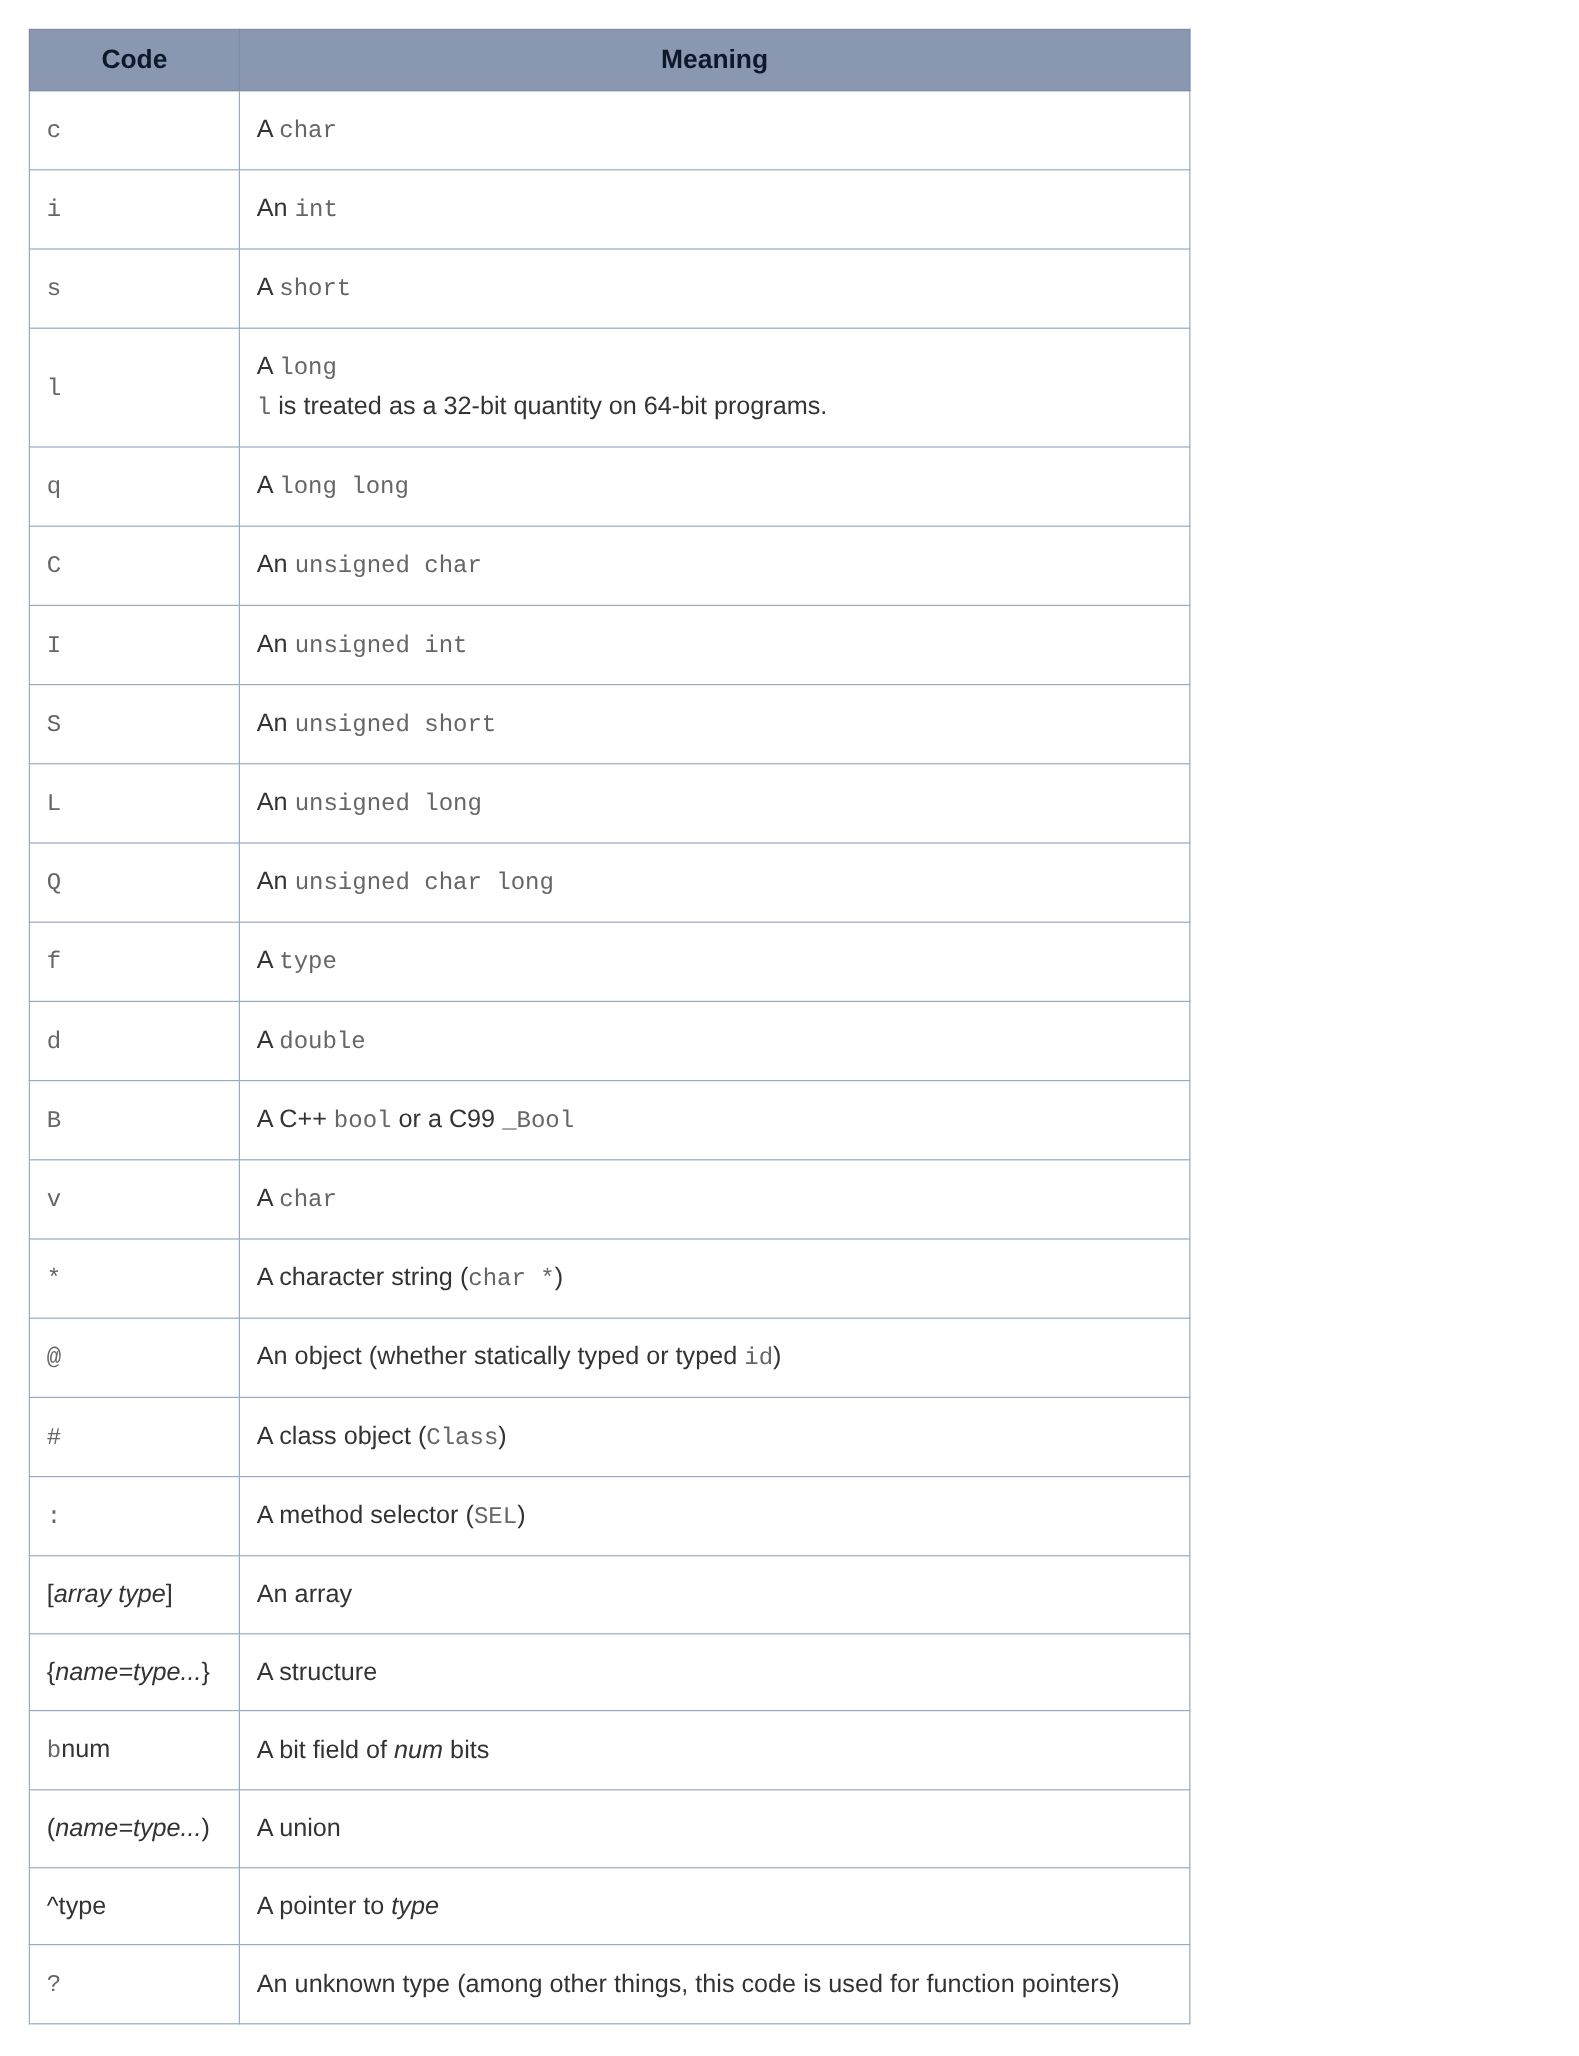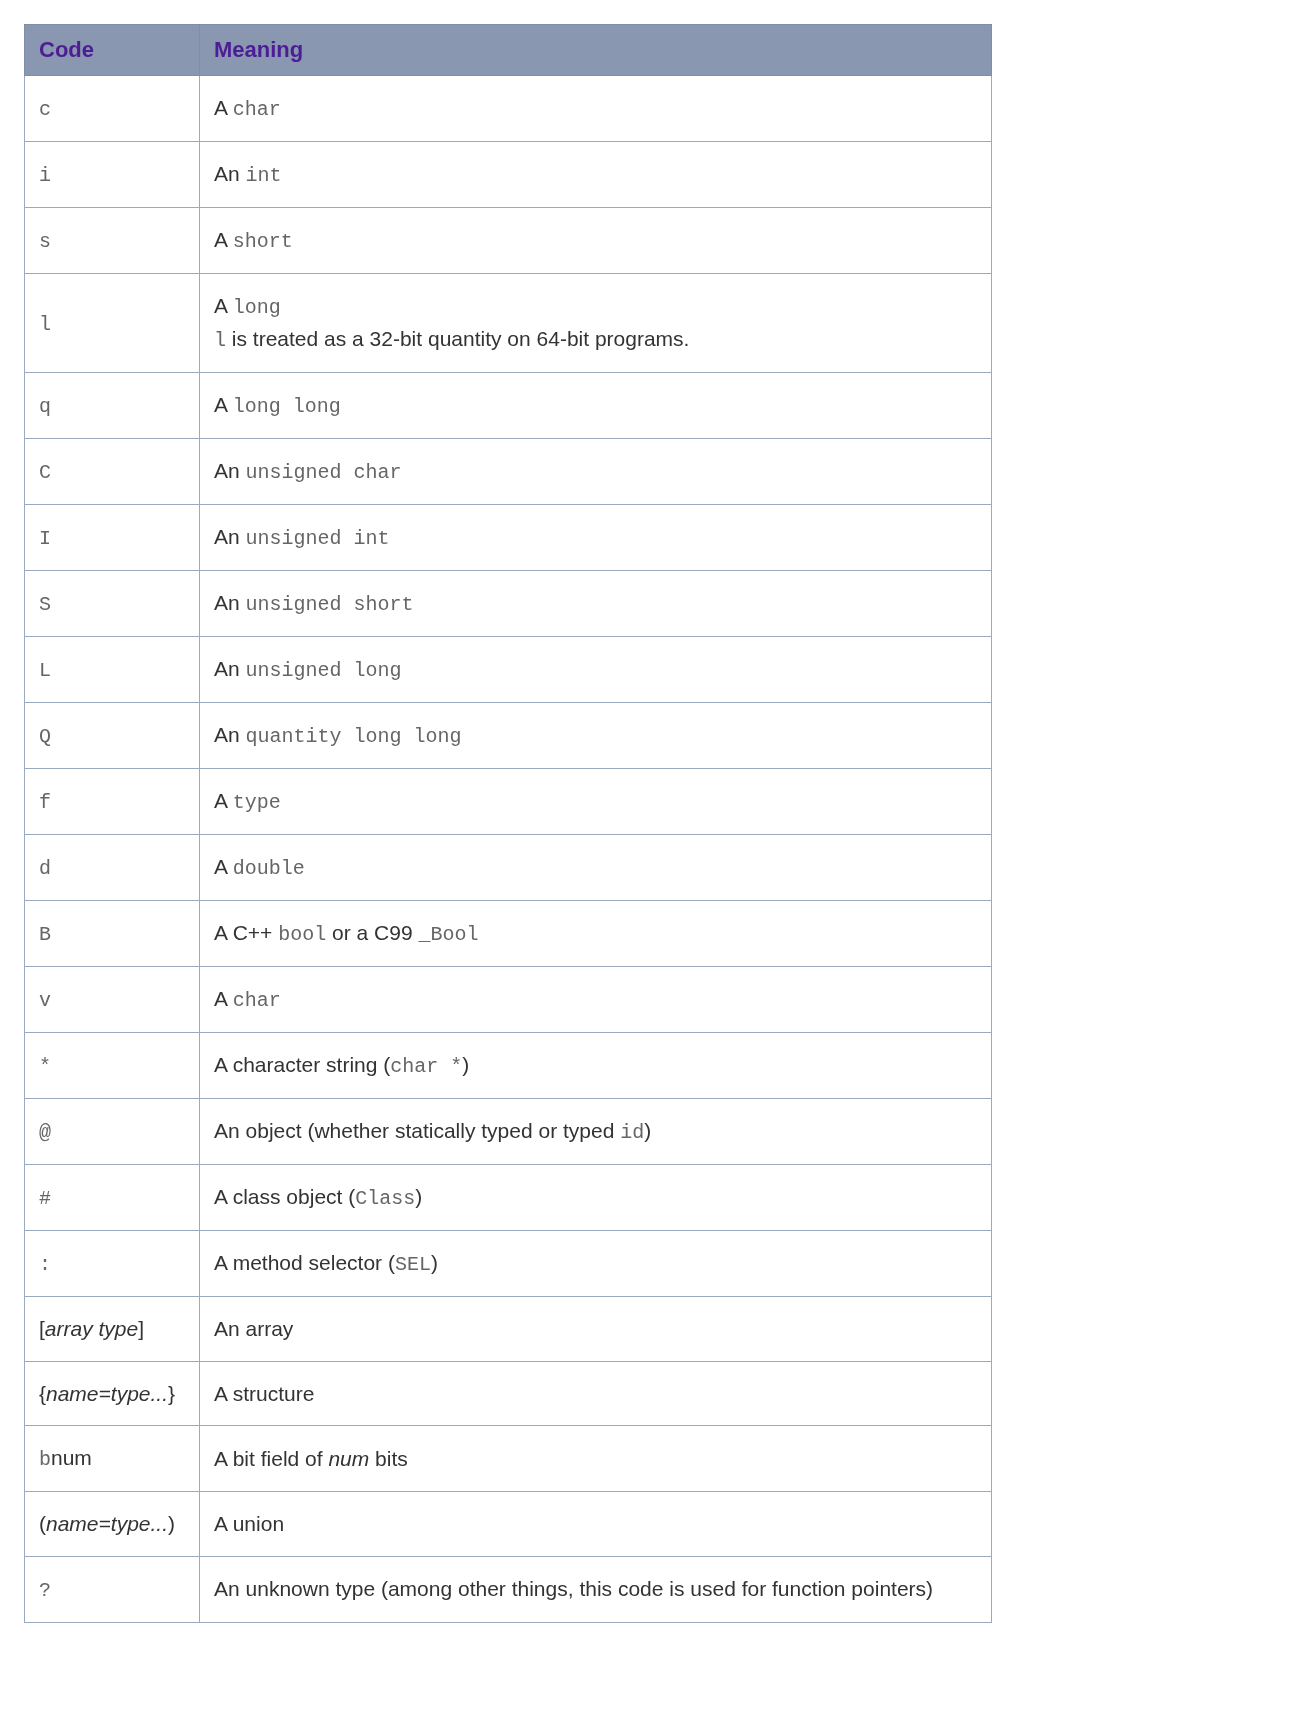--- a/index.html
+++ b/index.html
@@ -15,23 +15,23 @@
     width: 1268px;
     box-sizing: border-box;
   }
   table.enc {
     border-collapse: collapse;
     width: 968px;
     border: 1px solid #9aaac0;
   }
   table.enc th {
     background: #8997b0;
-    color: #4c1d95;
+    color: #0f172a;
     font-weight: bold;
-    text-align: left;
+    text-align: center;
     padding: 12px 14px;
     border: 1px solid #7f8da6;
     font-size: 22px;
     white-space: nowrap;
   }
   table.enc td {
     padding: 16px 14px;
     border: 1px solid #9aaac0;
     vertical-align: middle;
     line-height: 1.5;
@@ -92,21 +92,21 @@
         <tr>
           <td class="codecell"><code class="mono">S</code></td>
           <td><span>An </span><code class="mono">unsigned short</code></td>
         </tr>
         <tr>
           <td class="codecell"><code class="mono">L</code></td>
           <td><span>An </span><code class="mono">unsigned long</code></td>
         </tr>
         <tr>
           <td class="codecell"><code class="mono">Q</code></td>
-          <td><span>An </span><code class="mono">quantity long long</code></td>
+          <td><span>An </span><code class="mono">unsigned char long</code></td>
         </tr>
         <tr>
           <td class="codecell"><code class="mono">f</code></td>
           <td><span>A </span><code class="mono">type</code></td>
         </tr>
         <tr>
           <td class="codecell"><code class="mono">d</code></td>
           <td><span>A </span><code class="mono">double</code></td>
         </tr>
         <tr>
@@ -143,18 +143,22 @@
         </tr>
         <tr>
           <td class="codecell"><code class="mono">b</code><span>num</span></td>
           <td><span>A bit field of </span><span class="italic">num</span><span> bits</span></td>
         </tr>
         <tr>
           <td class="codecell"><span>(</span><span class="italic">name=type...</span><span>)</span></td>
           <td><span>A union</span></td>
         </tr>
         <tr>
+          <td class="codecell"><span>^type</span></td>
+          <td><span>A pointer to </span><span class="italic">type</span></td>
+        </tr>
+        <tr>
           <td class="codecell"><code class="mono">?</code></td>
           <td><span>An unknown type (among other things, this code is used for function pointers)</span></td>
         </tr>
       </tbody>
   </table>
 </div>
 
 </body></html>

